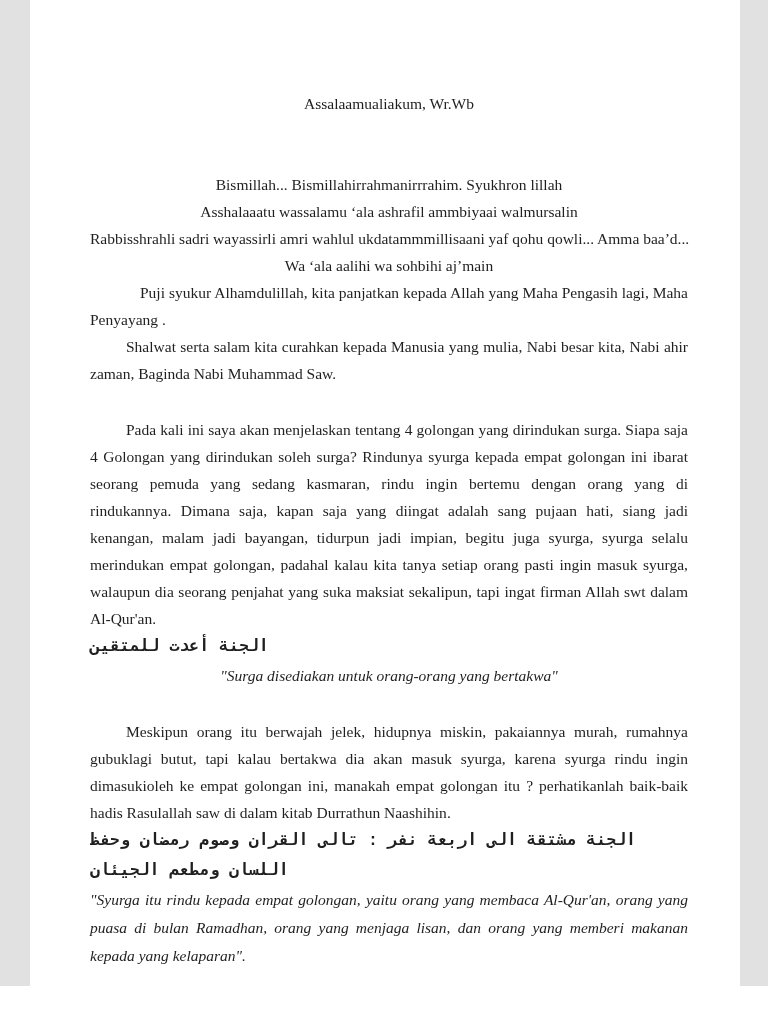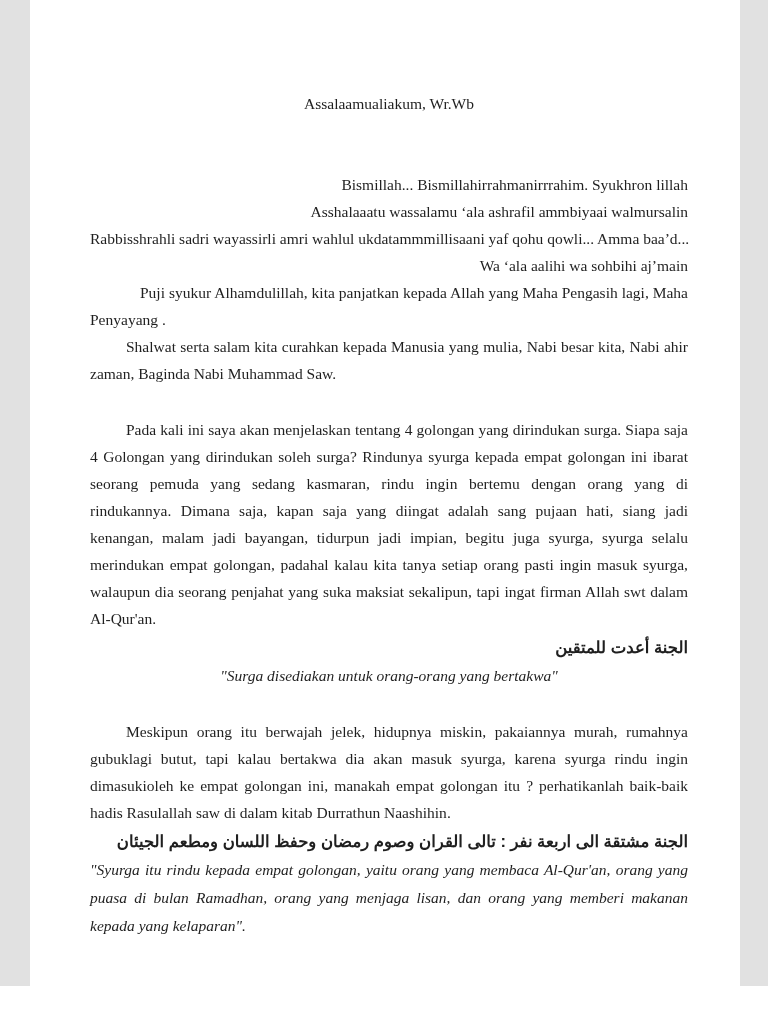--- a/index.html
+++ b/index.html
@@ -36,35 +36,35 @@
     font-size: 15.5px;
     line-height: 27px;
   }
   .title {
     text-align: center;
     margin: 0 0 54px 0;
     font-weight: normal;
     font-size: 15.5px;
   }
   .line {
-    text-align: right;
+    text-align: center;
     white-space: nowrap;
   }
   p.body {
     margin: 0;
     text-align: justify;
   }
   p.body.gap-above { margin-top: 29px; }
   .indent-lg { text-indent: 50px; }
   .indent    { text-indent: 36px; }
 
   .arabic {
     direction: rtl;
-    text-align: right;
-    font-family: Liberation Sans, sans-serif;
+    text-align: left;
+    font-family: Liberation Mono, monospace;
     font-weight: bold;
     font-size: 16.5px;
     line-height: 30px;
     margin: 0;
   }
   .quote-italic {
     font-style: italic;
     margin: 0;
   }
   .quote-italic.centered { text-align: center; }

